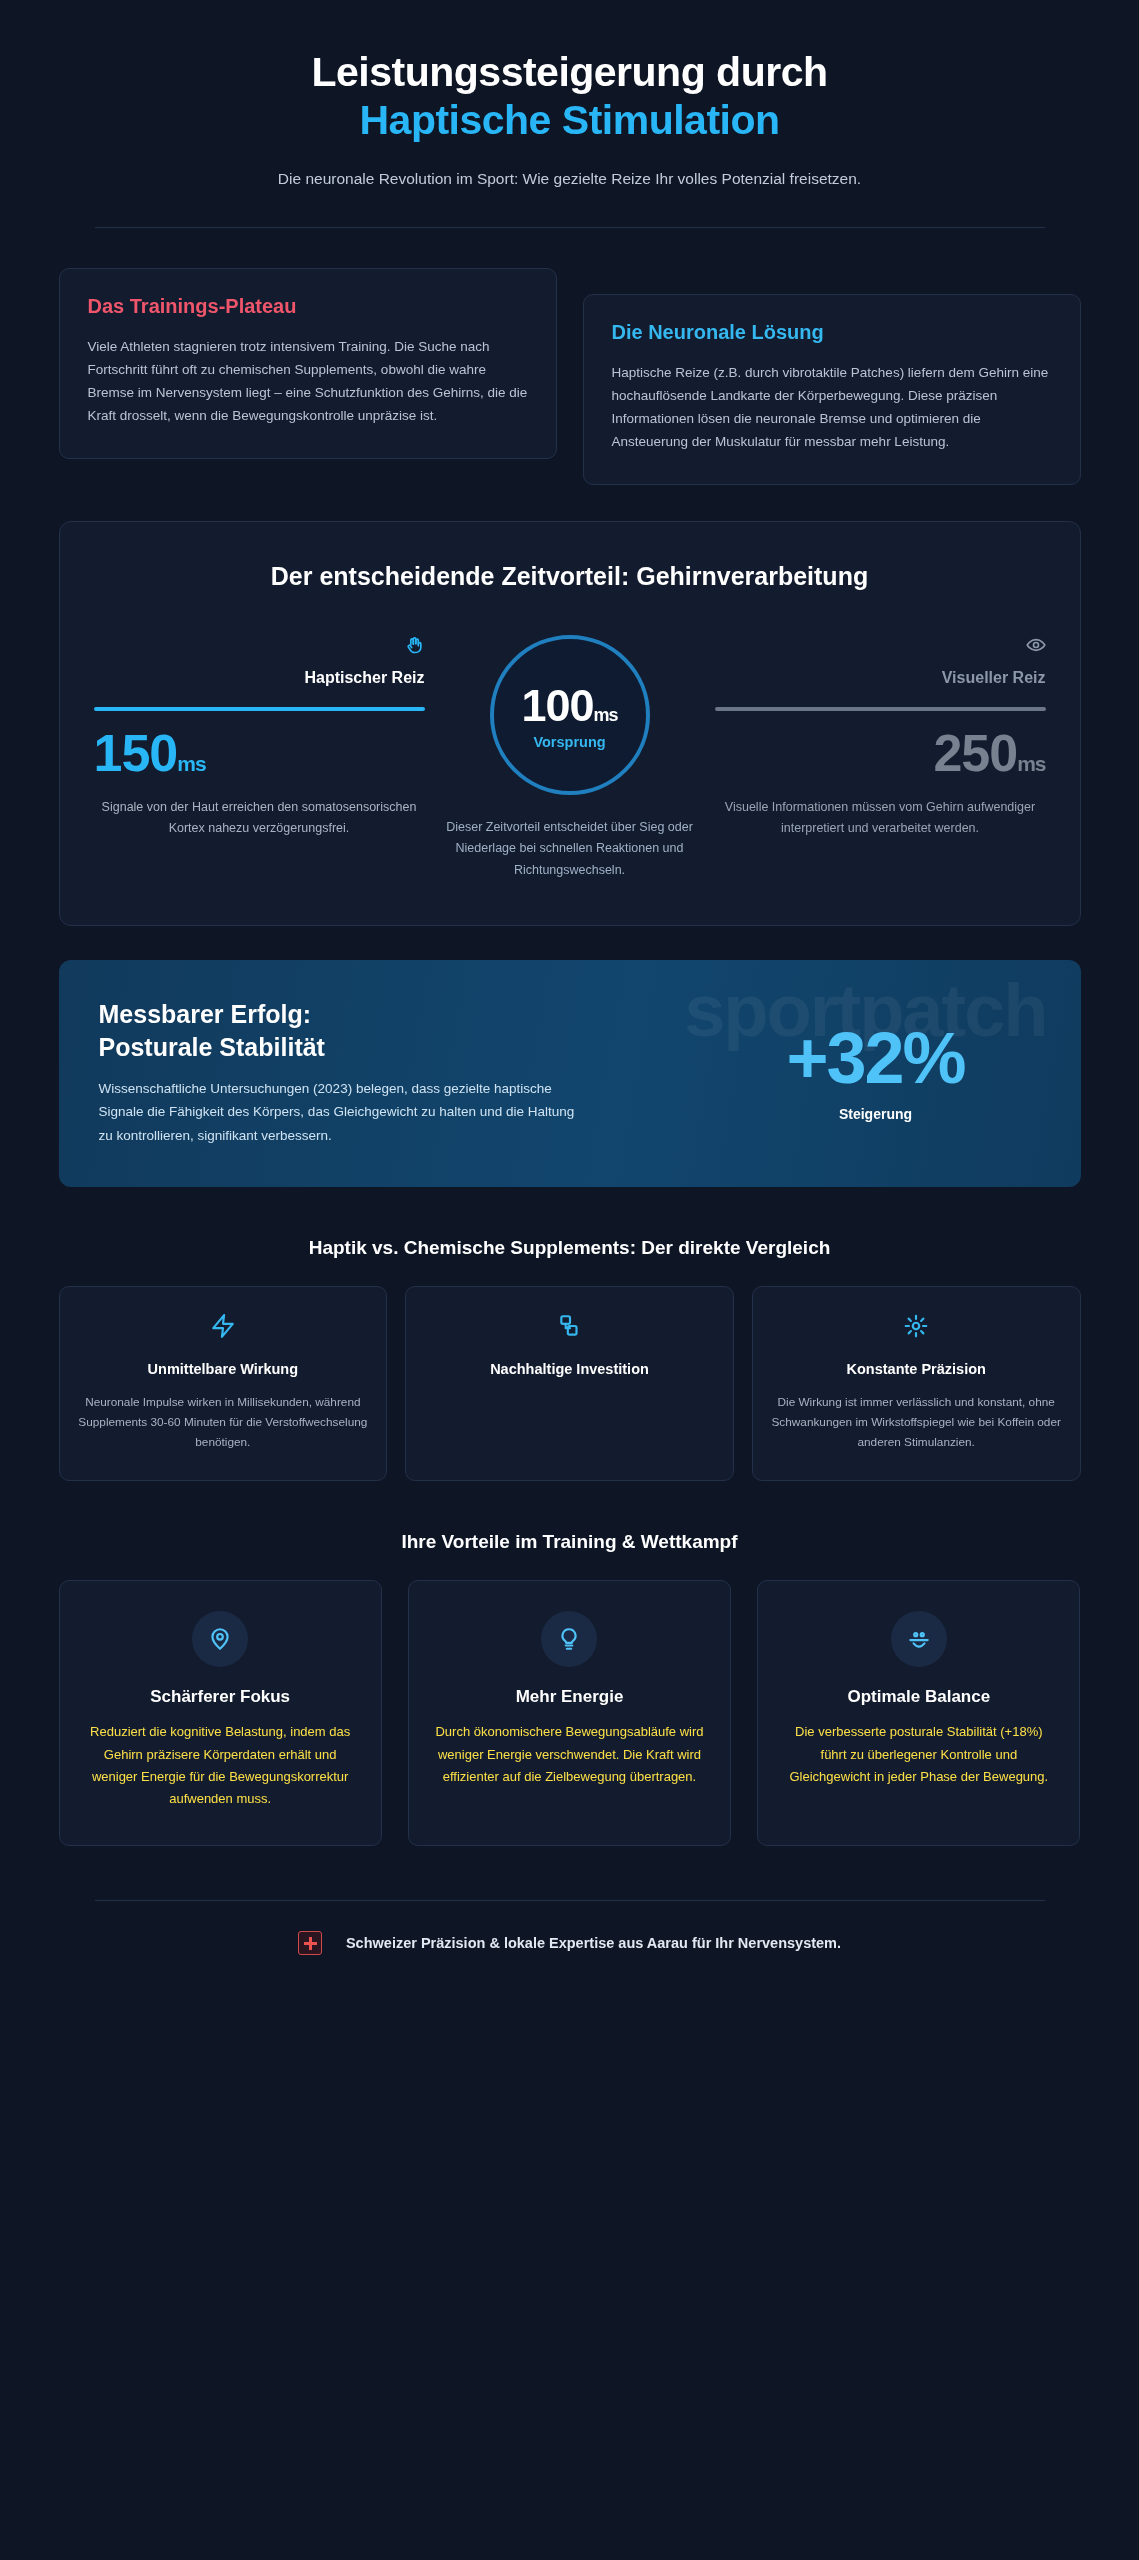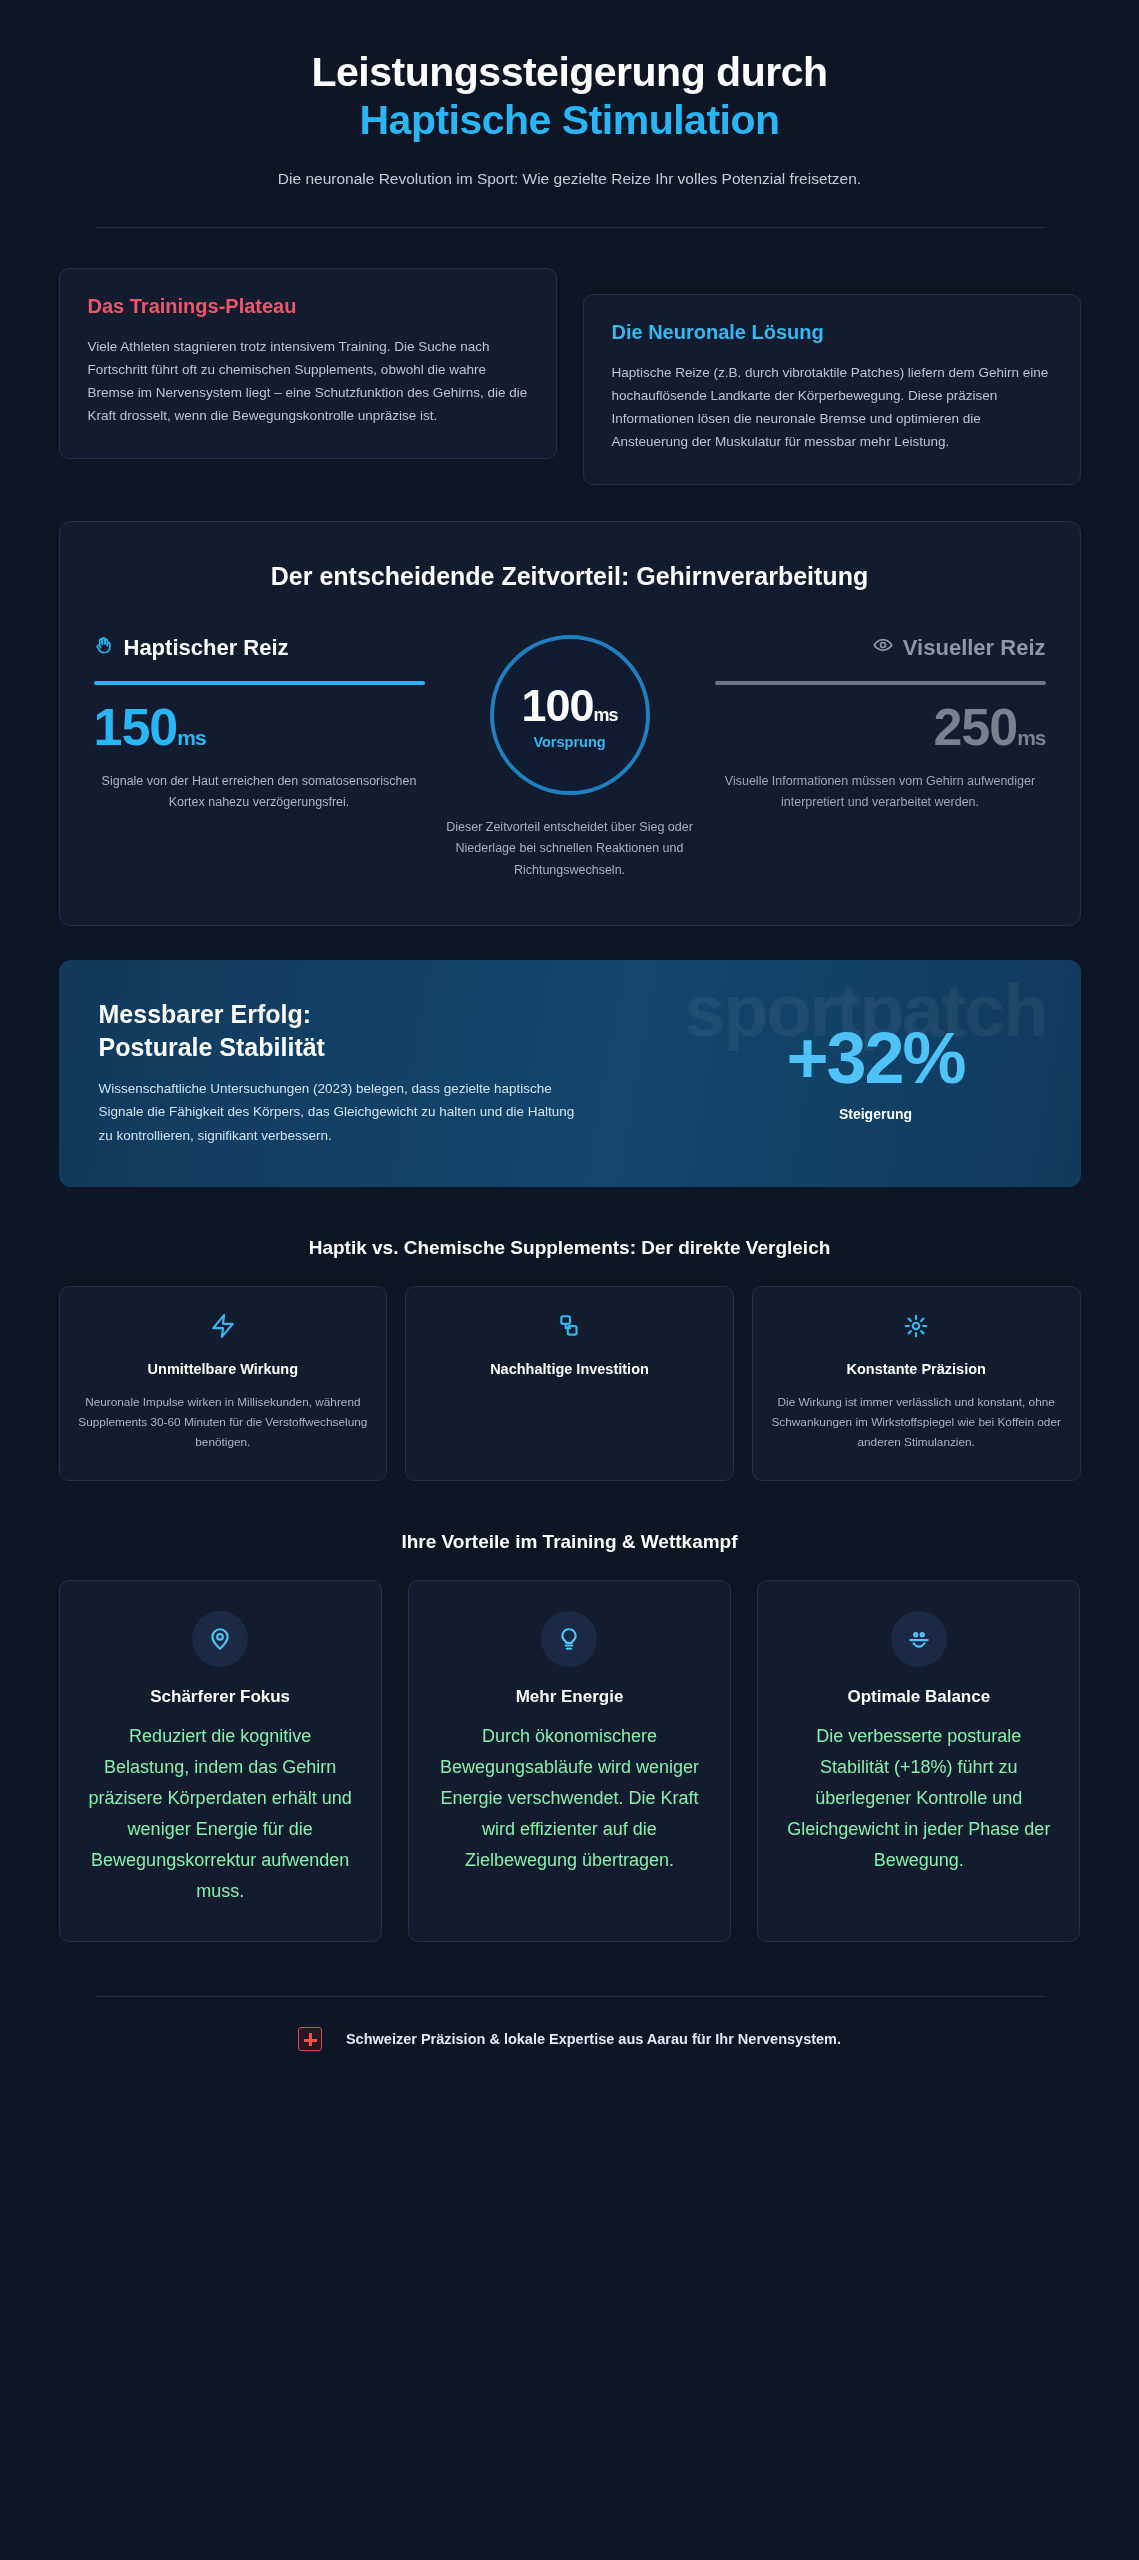--- a/index.html
+++ b/index.html
@@ -88,24 +88,25 @@
   .timing {
     display: flex;
     margin-top: 42px;
     align-items: flex-start;
     gap: 0;
   }
   .tcol { flex: 1; position: relative; }
   .tcol.mid { flex: 0 0 290px; text-align: center; }
   .t-head {
     display: flex;
-    align-items: flex-start;
+    align-items: flex-end;
     gap: 10px;
-    font-size: 22px;
-    font-weight: bold;
+    font-size: 16px;
+    font-weight: bold;
+    flex-direction: column;
   }
   .t-head.left { color: #ffffff; }
   .t-head.right { color: #8c98aa; justify-content: flex-end; }
   .bar { height: 4px; border-radius: 2px; margin-top: 20px; }
   .bar.hap { background: #29b6f6; }
   .bar.vis { background: #6b7688; }
   .big { font-weight: bold; letter-spacing: -1px; }
   .big.hap { color: #29b6f6; font-size: 52px; margin-top: 12px; }
   .big.vis { color: #77818f; font-size: 52px; margin-top: 12px; text-align: right; }
   .unit { font-size: 21px; font-weight: bold; }
@@ -227,21 +228,21 @@
   }
   .ben .circ {
     width: 56px; height: 56px;
     border-radius: 50%;
     background: #1b2a44;
     margin: 0 auto 20px auto;
     display: flex; align-items: center; justify-content: center;
     color: #4fc3f7;
   }
   .ben h4 { color: #ffffff; font-size: 17px; font-weight: bold; margin-bottom: 14px; }
-  .ben p { color: #86efac; font-size: 18px; line-height: 1.72; }
+  .ben p { color: #fde047; font-size: 13px; line-height: 1.72; }
 
   
   .foot-div { height: 1px; background: #22304a; margin: 54px 36px 0 36px; }
   .footer {
     display: flex;
     align-items: center;
     justify-content: center;
     gap: 24px;
     padding: 30px 0 16px 0;
   }

